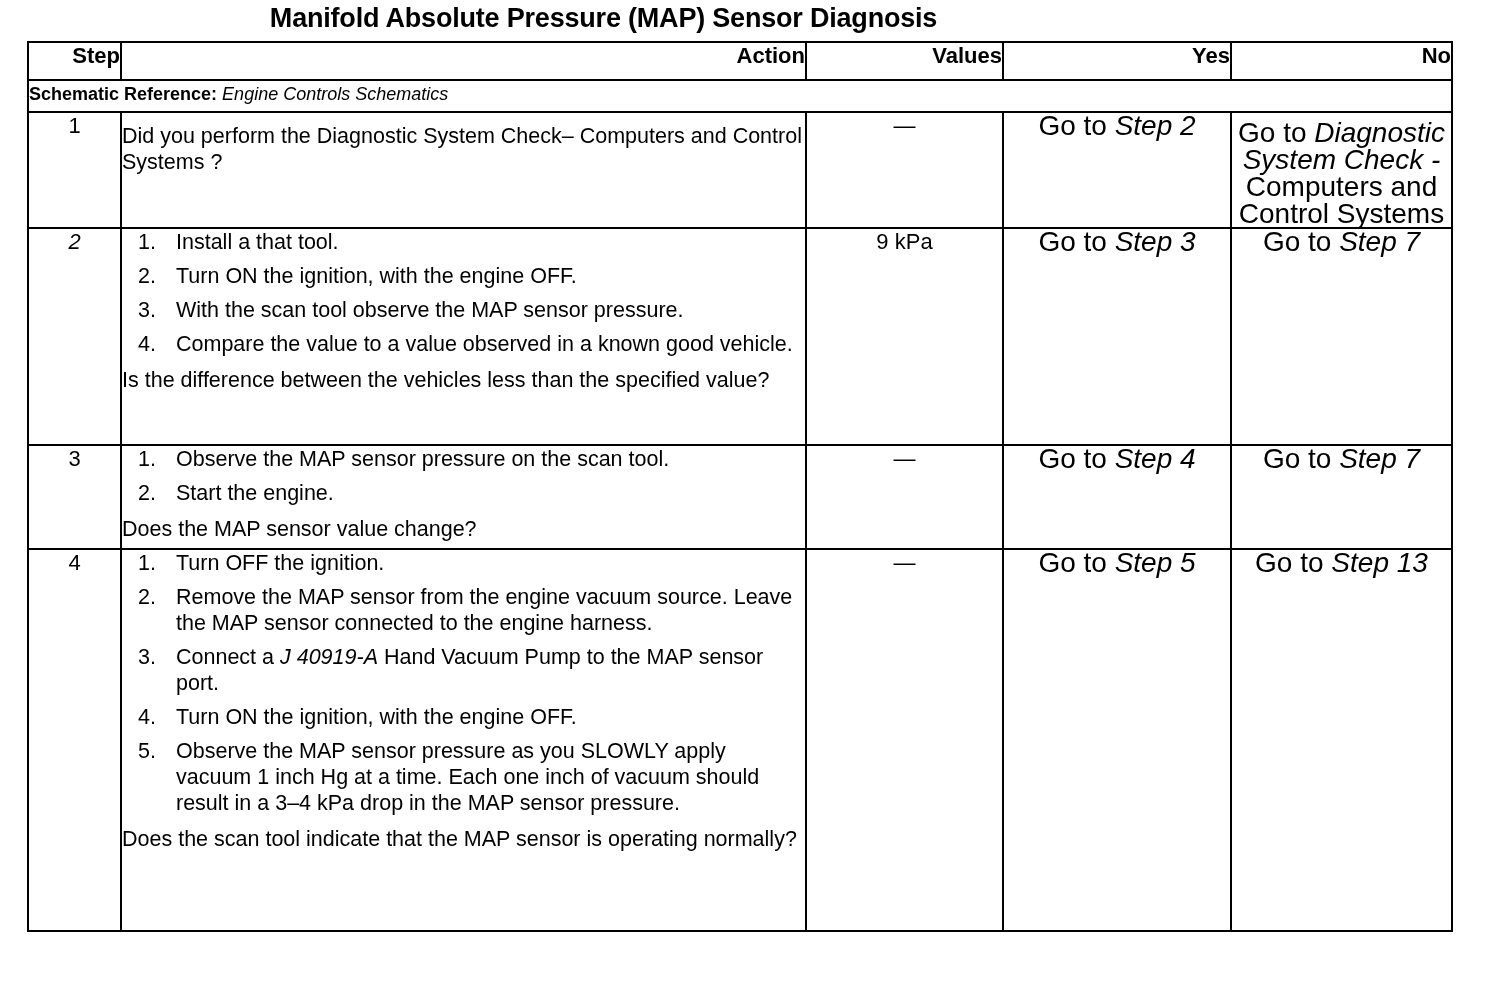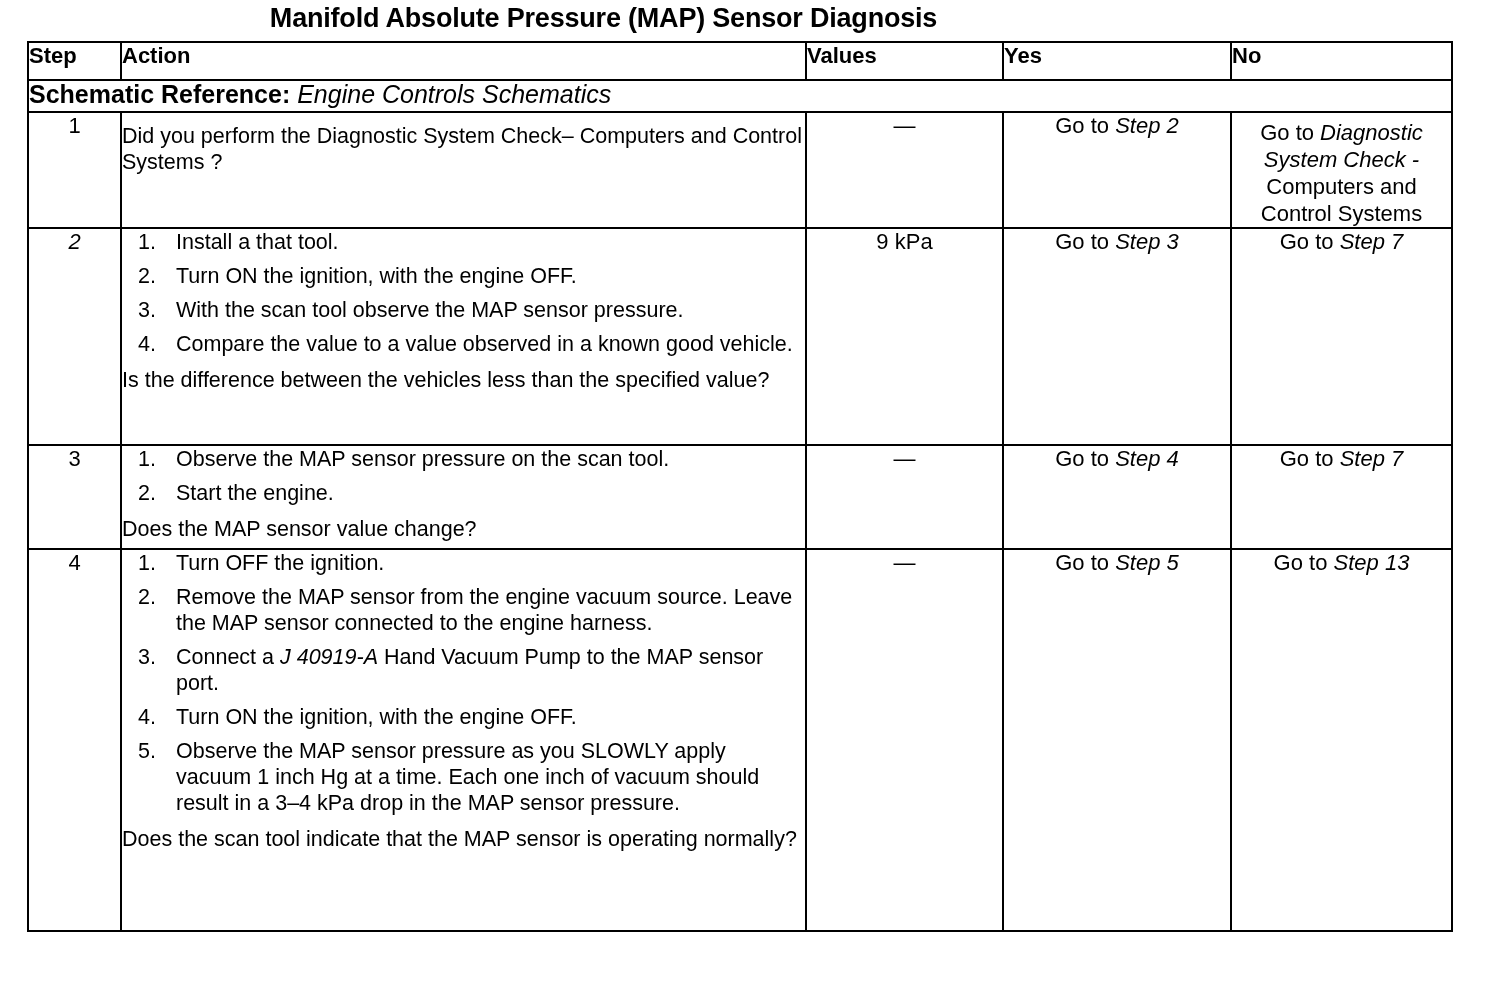--- a/index.html
+++ b/index.html
@@ -47,52 +47,52 @@
     background: #fff;
   }
   
   col.c-step   { width: 93px;  }
   col.c-action { width: 685px; }
   col.c-values { width: 197px; }
   col.c-yes    { width: 228px; }
   col.c-no     { width: 221px; }
 
   th.hdr {
-    text-align: left;
+    text-align: right;
     font-weight: bold;
     font-size: 22px;
     height: 36px;
     vertical-align: middle;
     padding: 2px 0 3px 0;
     border-radius: 6px;
   }
   td.schematic {
     padding: 5px 0 6px 10px;
-    font-size: 25px;
+    font-size: 18px;
     white-space: nowrap;
     height: 30px;
     vertical-align: middle;
   }
   .bold { font-weight: bold; }
   .ital { font-style: italic; }
 
   td.step-cell {
     text-align: center;
     vertical-align: middle;
     font-size: 22px;
   }
   td.values-cell {
     text-align: center;
     vertical-align: middle;
     font-size: 22px;
   }
   td.yesno-cell {
     text-align: center;
     vertical-align: bottom;
-    font-size: 22px;
+    font-size: 28px;
     padding-bottom: 6px;
   }
   td.yesno-cell.topalign {
     vertical-align: top;
     padding-top: 6px;
     line-height: 27px;
     text-align: center;
   }
   td.action-cell {
     padding: 7px 8px 7px 10px;

